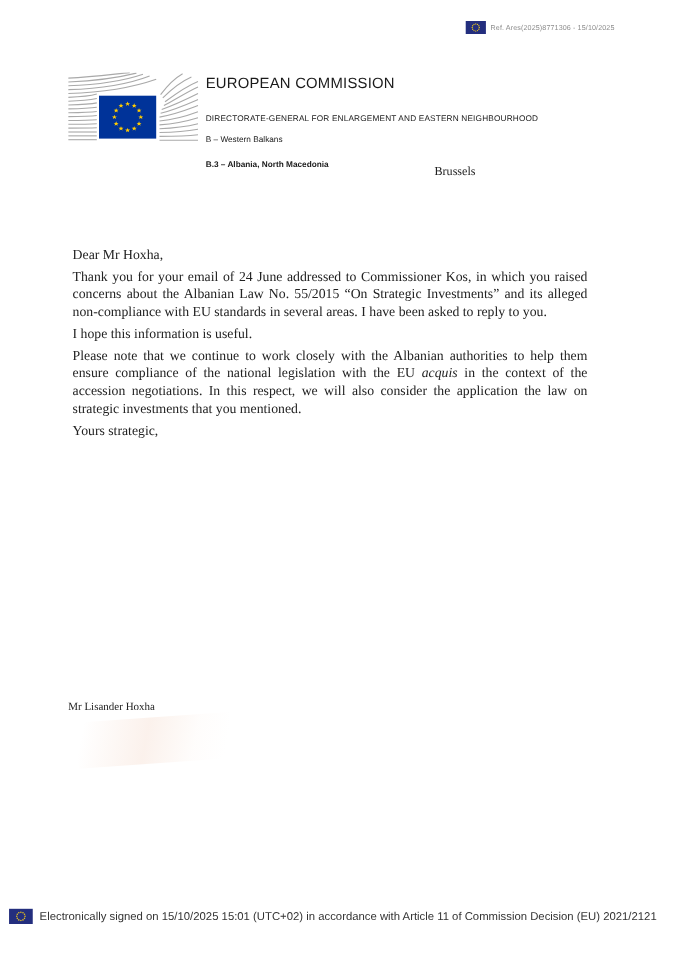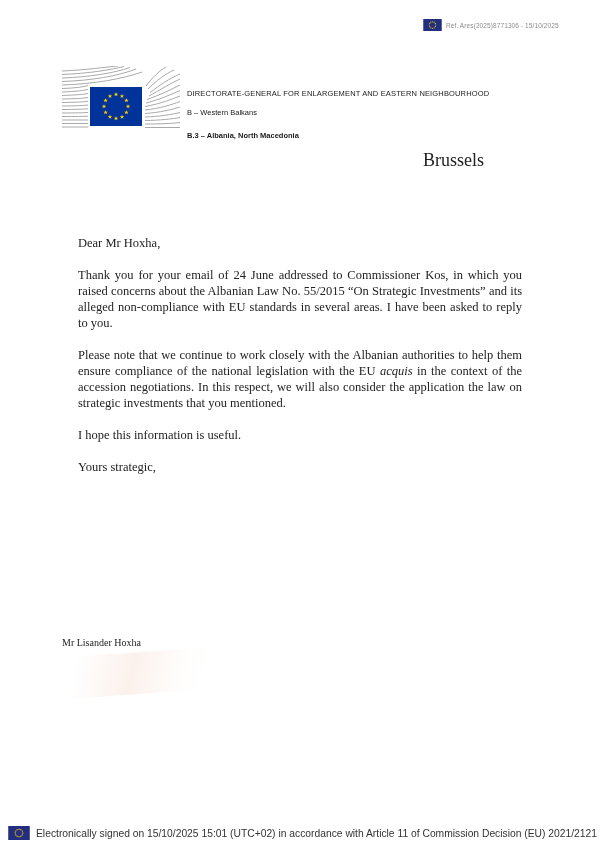--- a/index.html
+++ b/index.html
@@ -15,25 +15,25 @@
 
   
   .header{position:absolute;left:62px;top:66px;display:flex;align-items:flex-start;}
   .ec-logo{width:120px;height:64px;margin-right:5px;flex:none;}
   .header-text{padding-top:3px;font-family:"Liberation Sans",sans-serif;color:#1a1a1a;}
   .institution{font-size:13.5px;letter-spacing:.2px;line-height:14px;white-space:nowrap;}
   .directorate{font-size:7.5px;letter-spacing:.15px;line-height:9px;margin-top:20px;white-space:nowrap;}
   .unit1{font-size:7.5px;line-height:9px;margin-top:10px;white-space:nowrap;}
   .unit2{font-size:7.5px;line-height:9px;margin-top:14px;font-weight:bold;white-space:nowrap;}
 
-  .brussels{position:absolute;left:423px;top:150px;font-size:18px;}
+  .brussels{position:absolute;left:395px;top:150px;font-size:11px;}
 
   
   .body{position:absolute;left:62px;top:219px;width:476px;font-size:12.5px;line-height:16px;}
-  .body p{margin:16px;}
+  .body p{margin:4px;}
   .j{text-align:justify;text-justify:inter-word;}
   .p1{margin-top:32px;}
   .p2{margin-top:9px;}
   .p3{margin-top:4px;}
   .closing{margin-top:38px;}
   .p2 em{font-style:italic;}
 
   .sig{position:absolute;right:74px;top:546px;text-align:right;font-size:12.5px;line-height:17px;}
 
   .recipient{position:absolute;left:62px;top:637px;font-size:10px;}
@@ -122,33 +122,34 @@
         <use href="#st" transform="translate(60,50.9)"></use>
         <use href="#st" transform="translate(54,52.5)"></use>
         <use href="#st" transform="translate(48,50.9)"></use>
         <use href="#st" transform="translate(43.6,46.5)"></use>
         <use href="#st" transform="translate(42,40.5)"></use>
         <use href="#st" transform="translate(43.6,34.5)"></use>
         <use href="#st" transform="translate(48,30.1)"></use>
       </g>
     </svg>
     <div class="header-text">
+      <div class="institution">EUROPEAN COMMISSION</div>
       <div class="directorate">DIRECTORATE-GENERAL FOR ENLARGEMENT AND EASTERN NEIGHBOURHOOD</div>
       <div class="unit1">B – Western Balkans</div>
       <div class="unit2">B.3 – Albania, North Macedonia</div>
     </div>
   </div>
 
   <div class="brussels">Brussels</div>
 
   <div class="body">
     <p class="salutation">Dear Mr Hoxha,</p>
     <p class="para j p1">Thank you for your email of 24 June addressed to Commissioner Kos, in which you raised concerns about the Albanian Law No. 55/2015 “On Strategic Investments” and its alleged non-compliance with EU standards in several areas. I have been asked to reply to you.</p>
+    <p class="para p3">I hope this information is useful.</p>
     <p class="para j p2"><span>Please note that we continue to work closely with the Albanian authorities to help them ensure compliance of the national legislation with the EU </span><em>acquis</em><span> in the context of the accession negotiations. In this respect, we will also consider the application the law on strategic investments that you mentioned.</span></p>
-    <p class="para p3">I hope this information is useful.</p>
     <p class="closing">Yours strategic,</p>
   </div>
 
 
   <div class="recipient">Mr Lisander Hoxha</div>
   <div class="redaction"></div>
 
   <div class="footer">
     <svg class="flag" viewBox="0 0 20 13" aria-hidden="true">
       <rect width="20" height="13" fill="#232e7e"></rect>

